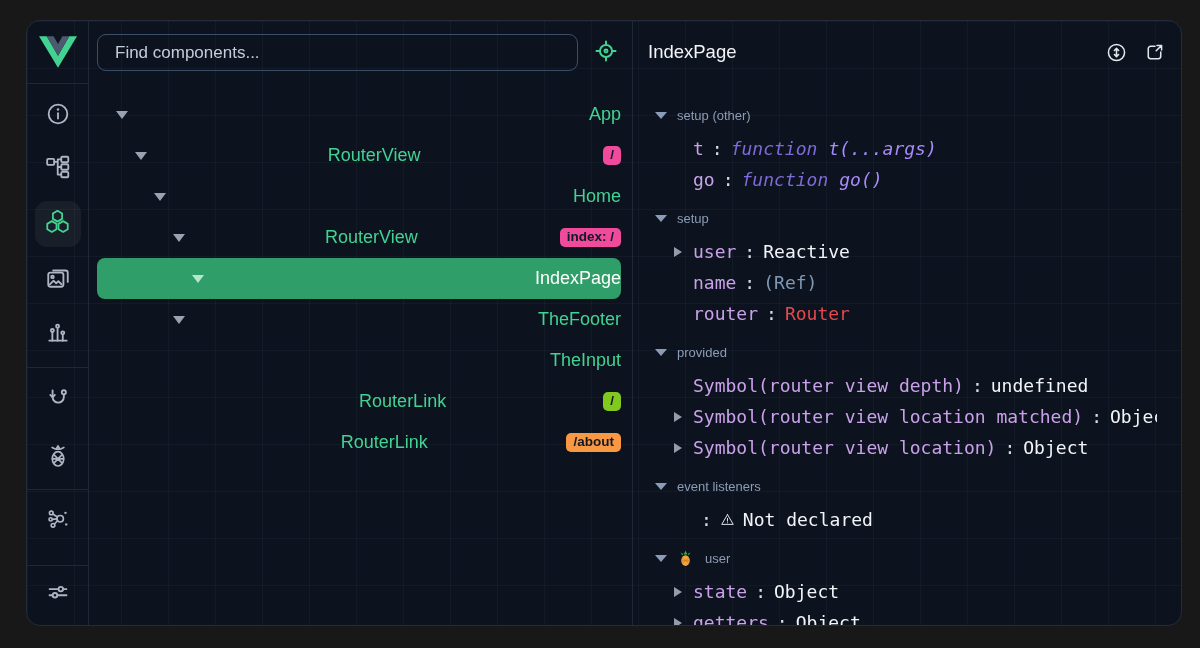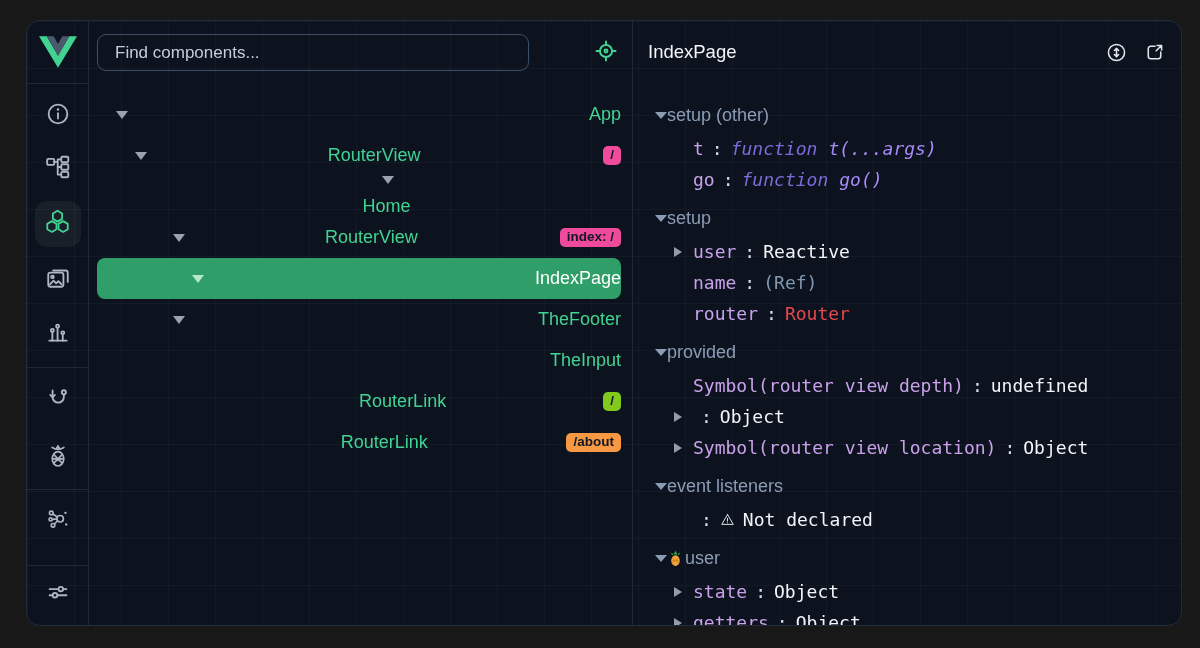--- a/index.html
+++ b/index.html
@@ -32,21 +32,21 @@
     display:flex; align-items:center; justify-content:center;
     cursor:pointer;
   }
   .sbtn svg{ stroke:#aeb6c3; fill:none; stroke-width:1.7; stroke-linecap:round; stroke-linejoin:round; }
   .sbtn.active{ background:rgba(255,255,255,0.05); }
   .sbtn.active svg{ stroke:#42d392; }
   .sbtn svg .fillpt{ fill:#aeb6c3; stroke:none; }
   
   .tree-panel{ position:absolute; left:63px; top:0; width:542px; height:100%; }
   .search-box{
-    position:absolute; left:7px; top:13px; width:432px; height:37px;
+    position:absolute; left:7px; top:13px; width:481px; height:37px;
     border:1px solid #3c4f68; border-radius:9px;
     display:flex; align-items:center; padding:0 15px;
   }
   .search-box input{
     width:100%; border:none; outline:none; background:transparent;
     color:#c8d2de; font-size:17px; font-family:"Liberation Sans",sans-serif;
   }
   .search-box input::placeholder{ color:#c3cdd9; opacity:1; }
   .picker-btn{ position:absolute; left:503px; top:19px; width:26px; height:26px; display:flex; align-items:center; justify-content:center; cursor:pointer; }
   .picker-btn svg{ stroke:#42d392; fill:none; stroke-width:1.8; stroke-linecap:round; }
@@ -72,21 +72,21 @@
   .inspector{ position:absolute; left:605px; top:0; width:551px; height:100%; border-left:1px solid #1e2936; }
   .insp-title{
     position:absolute; left:15px; top:0; height:62px; display:flex; align-items:center;
     color:#f2f4f8; font-size:18.5px; font-weight:500;
   }
   .hicons{ position:absolute; right:17px; top:20px; display:flex; gap:15px; }
   .hicon{ width:23px; height:23px; cursor:pointer; display:flex; }
   .hicon svg{ stroke:#e2e6ed; fill:none; stroke-width:1.6; stroke-linecap:round; stroke-linejoin:round; }
   .insp-content{ position:absolute; top:76px; left:0; right:0; bottom:0; padding:0 26px 0 22px; overflow:hidden; }
   .sec{ margin-bottom:5px; }
-  .sec-head{ height:36px; display:flex; align-items:center; gap:0; color:#8b9cb6; font-size:18px; cursor:pointer; white-space:nowrap; }
+  .sec-head{ height:36px; display:flex; align-items:center; gap:10px; color:#8b9cb6; font-size:13px; cursor:pointer; white-space:nowrap; }
   .sec-tri{
     width:0;height:0;
     border-left:6px solid transparent;border-right:6px solid transparent;
     border-top:7px solid #8b9cb6; flex:none;
   }
   .prow{
     height:31px; display:flex; align-items:center; white-space:nowrap;
     font-family:"DejaVu Sans Mono", monospace; font-size:18px;
     padding-left:19px; overflow:hidden;
   }
@@ -214,21 +214,21 @@
     <div class="tree-rows">
         <div class="trow" style="padding-left: 17px;">
           <span class="tri"></span>
           <span>App</span>
         </div>
         <div class="trow" style="padding-left: 36px;">
           <span class="tri"></span>
           <span>RouterView</span>
           <span class="badge" style="background: rgb(239, 74, 155);">/</span>
         </div>
-        <div class="trow" style="padding-left: 55px; flex-direction: column;">
+        <div class="trow" style="padding-left: 55px;">
           <span class="tri"></span>
           <span>Home</span>
         </div>
         <div class="trow" style="padding-left: 74px;">
           <span class="tri"></span>
           <span>RouterView</span>
           <span class="badge" style="background: rgb(239, 74, 155);">index: /</span>
         </div>
         <div class="trow selected" style="padding-left: 93px;">
           <span class="tri"></span>
@@ -326,20 +326,21 @@
           <div class="prow">
             <span class="parrow"></span>
             <span class="pkey">Symbol(router view depth)</span>
             <span class="pcolon">:</span>
             <span class="pval plain">undefined</span>
           </div>
           <div class="prow">
             <span class="parrow">
               <span class="arr"></span>
             </span>
+            <span class="pkey">Symbol(router view location matched)</span>
             <span class="pcolon">:</span>
             <span class="pval plain">Object</span>
           </div>
           <div class="prow">
             <span class="parrow">
               <span class="arr"></span>
             </span>
             <span class="pkey">Symbol(router view location)</span>
             <span class="pcolon">:</span>
             <span class="pval plain">Object</span>

